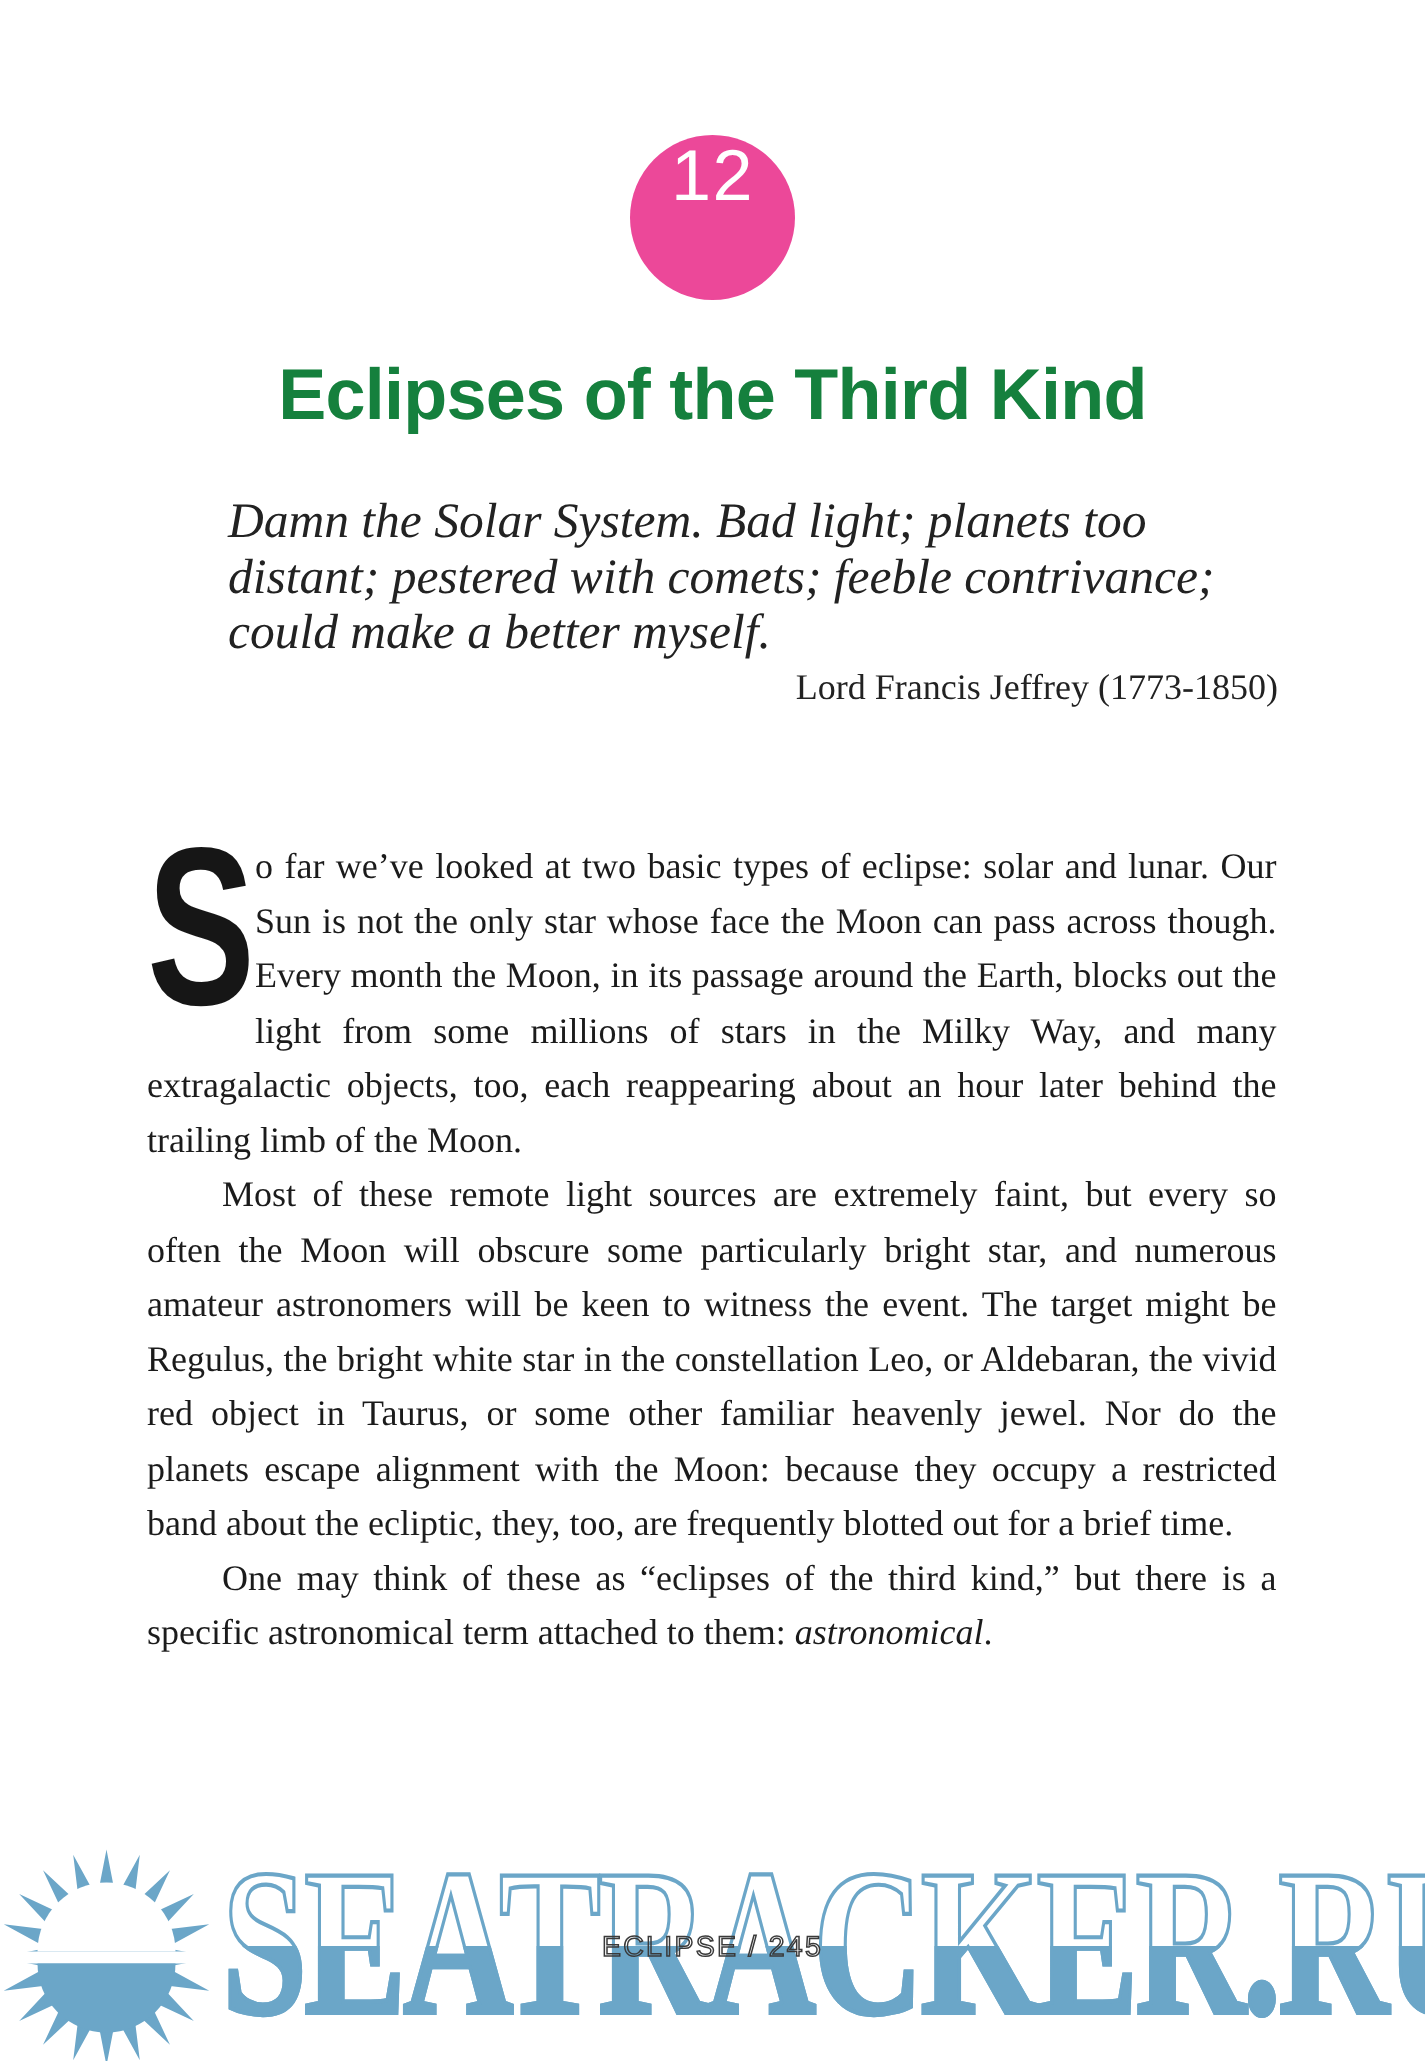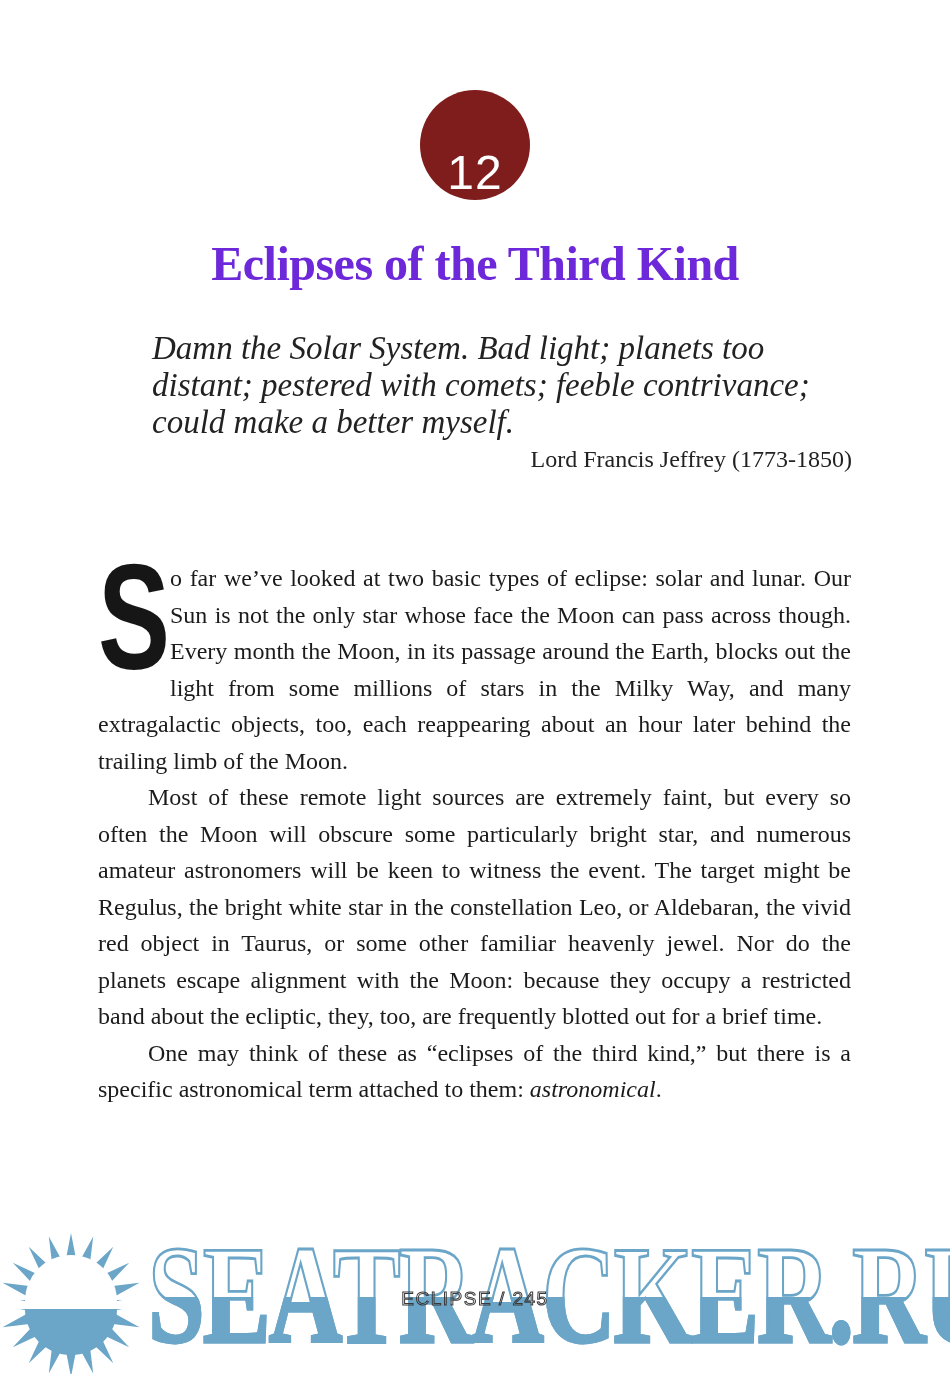--- a/index.html
+++ b/index.html
@@ -10,35 +10,35 @@
     background:#ffffff;
     overflow:hidden;
     font-family:"Liberation Serif", serif;
     color:#1b1b1b;
   }
 
   
   .chapter-circle{
     position:absolute;top:90px;left:50%;transform:translateX(-50%);
     width:110px;height:110px;border-radius:50%;
-    background:#7f1d1d;
-    display:flex;align-items:flex-end;justify-content:center;
+    background:#ec4899;
+    display:flex;align-items:flex-start;justify-content:center;
   }
   .chapter-circle span{
     font-family:"Liberation Sans", sans-serif;
     font-size:48px;font-weight:500;color:#ffffff;letter-spacing:1px;
   }
 
   
   .title{
     position:absolute;top:236px;left:0;width:100%;
     margin:0;text-align:center;
-    font-family:Liberation Serif, serif;
+    font-family:Liberation Sans, sans-serif;
     font-weight:700;font-size:48px;letter-spacing:-0.5px;
-    color:#6d28d9;
+    color:#15803d;
   }
 
   
   .epigraph{
     position:absolute;top:330px;left:152px;width:700px;
   }
   .epigraph-text{
     margin:0;
     font-style:italic;font-size:33px;line-height:37px;
     color:#222;

